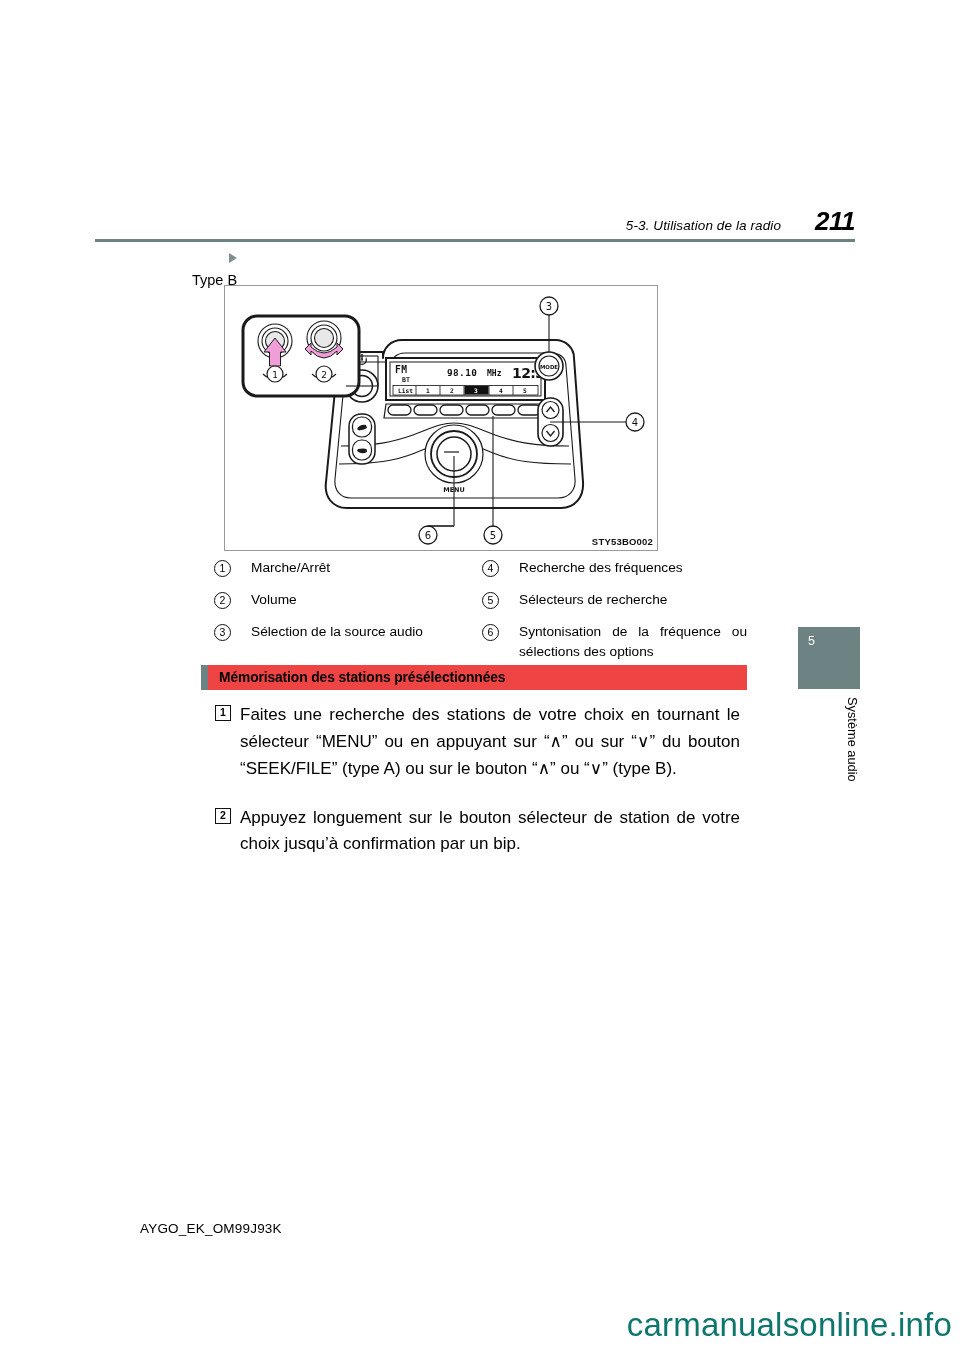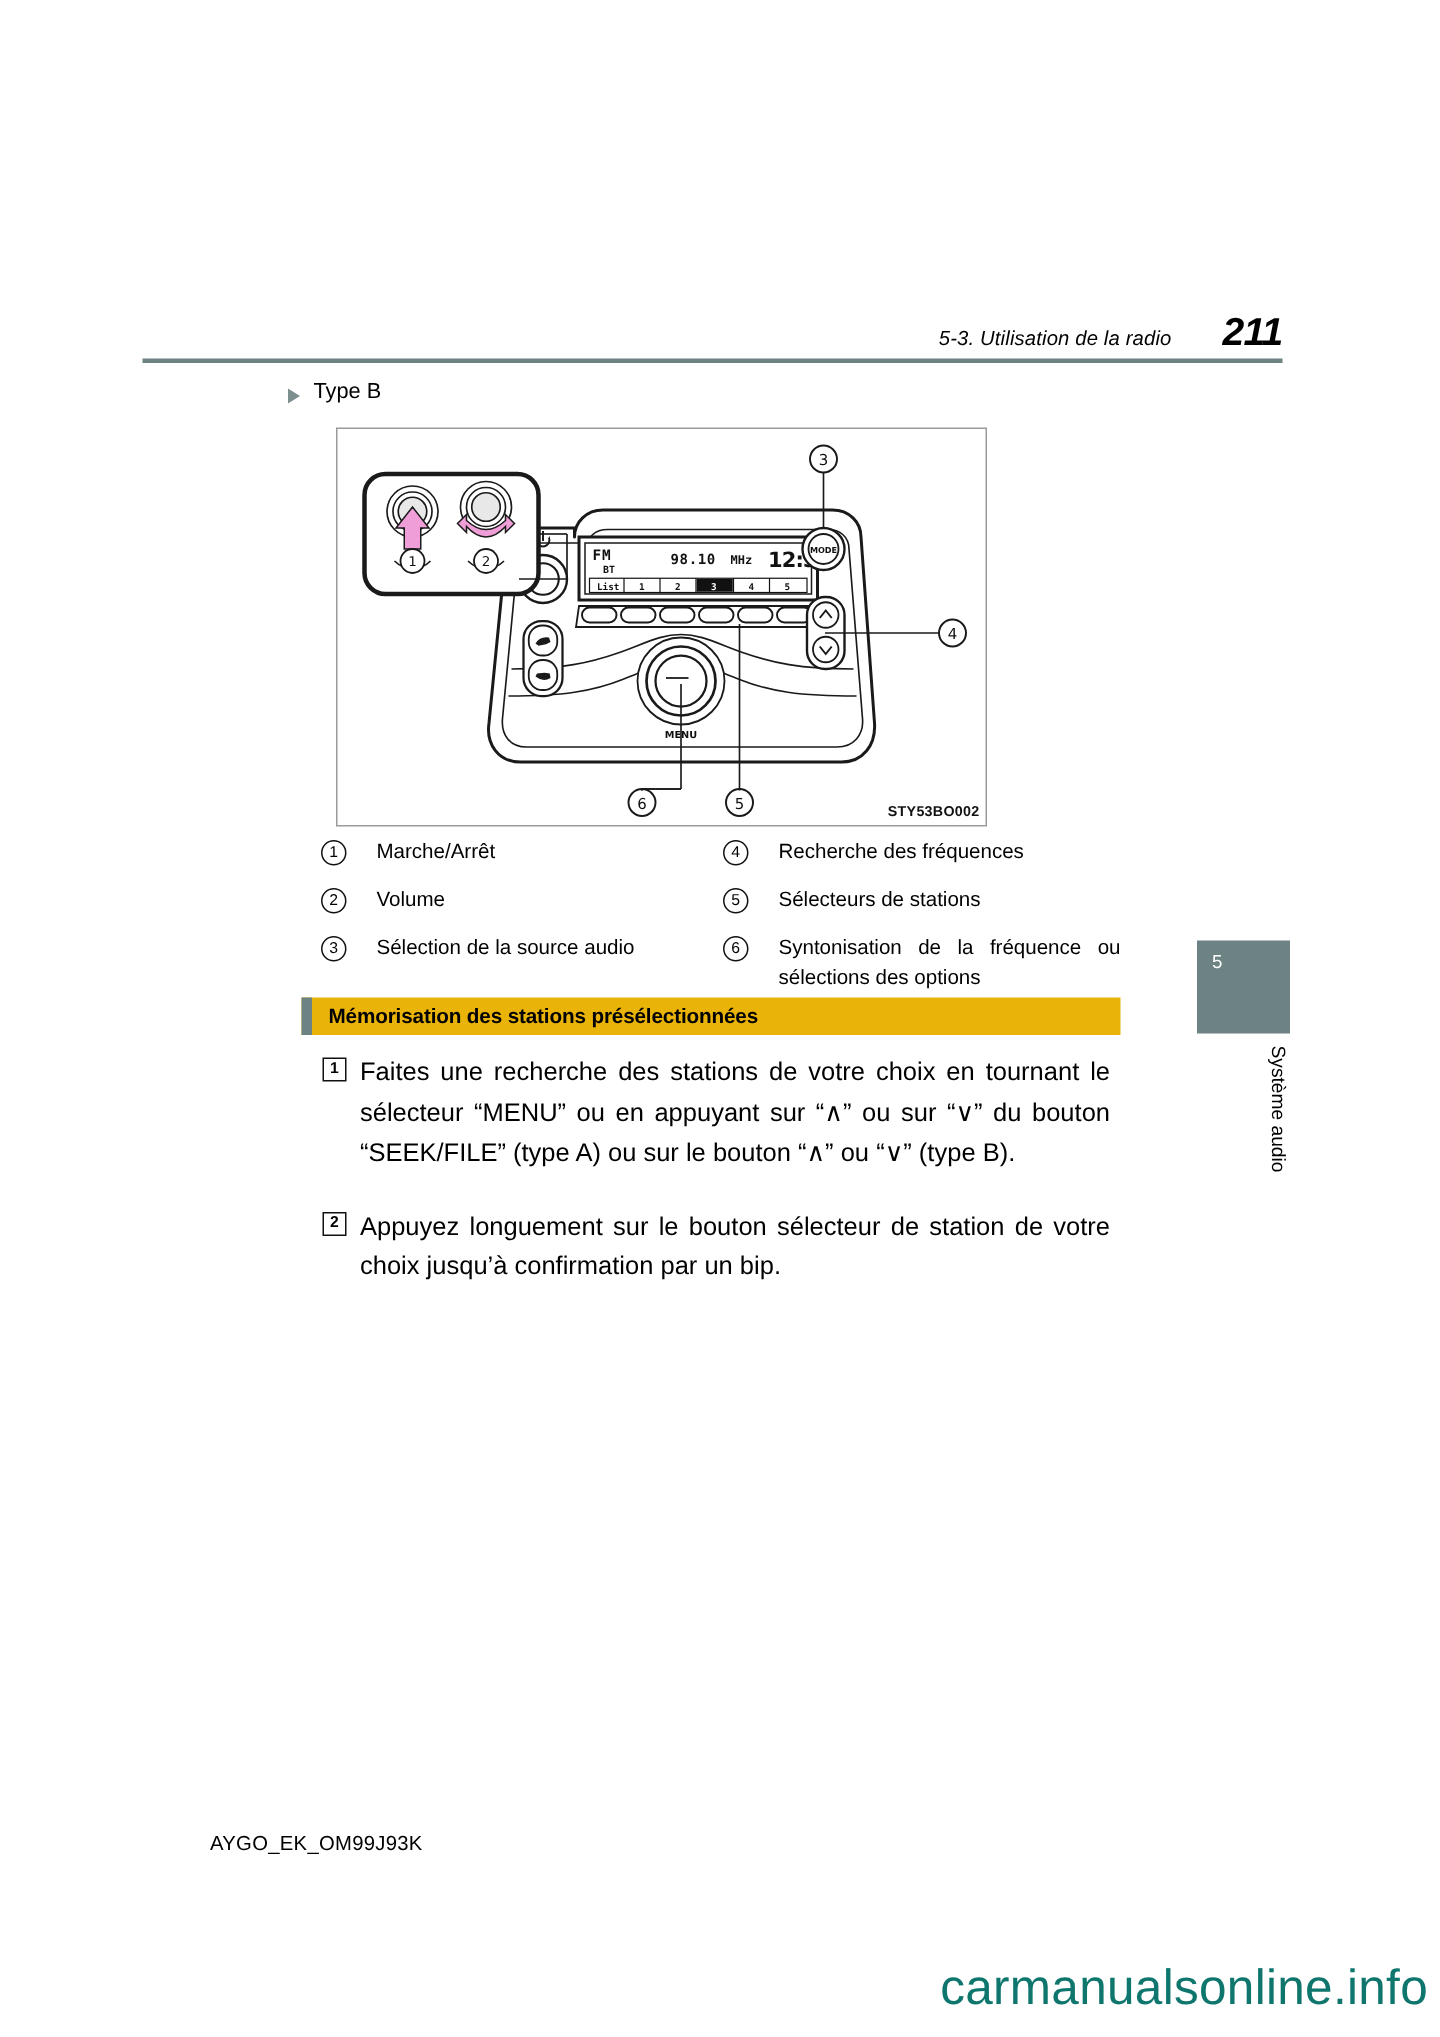--- a/index.html
+++ b/index.html
@@ -55,20 +55,21 @@
   }
 
   
   #subtitle-row {
     position: absolute;
     left: 192px;
     top: 253px;
     display: flex;
     align-items: flex-end;
     gap: 9px;
+    flex-direction: column;
   }
   .tri-marker {
     width: 0;
     height: 0;
     border-left: 8px solid #7e8f90;
     border-top: 5.5px solid transparent;
     border-bottom: 5.5px solid transparent;
   }
   #subtitle-text {
     font-size: 14.5px;
@@ -133,21 +134,21 @@
   }
 
   
   #section-block {
     position: absolute;
     left: 201px;
     top: 665px;
     width: 546px;
   }
   #section-head {
-    background: #eab308;
+    background: #ef4444;
     height: 25px;
     display: flex;
     align-items: center;
   }
   #section-head-bar {
     width: 7px;
     height: 25px;
     background: #6d8283;
     flex: 0 0 auto;
   }
@@ -427,21 +428,21 @@
       <span class="legend-text">Sélection de la source audio</span>
     </div>
   </div>
   <div class="legend-col">
     <div class="legend-item">
       <span class="circ-num">4</span>
       <span class="legend-text">Recherche des fréquences</span>
     </div>
     <div class="legend-item">
       <span class="circ-num">5</span>
-      <span class="legend-text">Sélecteurs de stations</span>
+      <span class="legend-text">Sélecteurs de recherche</span>
     </div>
     <div class="legend-item">
       <span class="circ-num">6</span>
       <span class="legend-text justified">Syntonisation de la fréquence ou sélections des options</span>
     </div>
   </div>
 </div>
 
 <div id="section-block">
   <div id="section-head">

